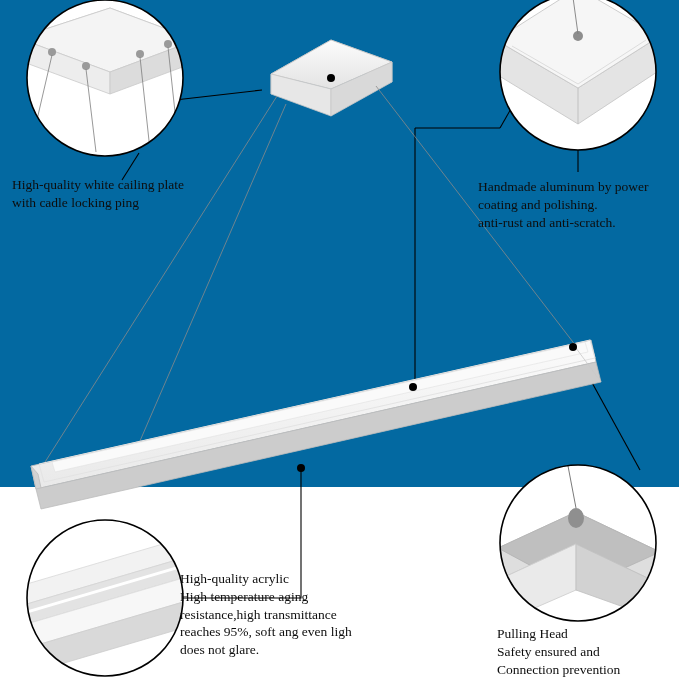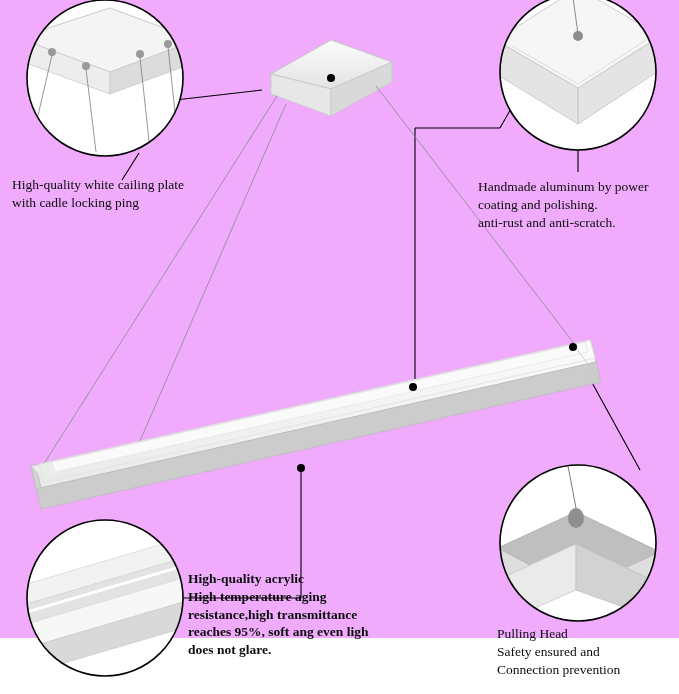--- a/index.html
+++ b/index.html
@@ -10,41 +10,41 @@
   body {
     width: 679px;
     height: 694px;
     font-family: "Liberation Serif", serif;
     color: #111111;
     overflow: hidden;
   }
   #stage {
     position: relative;
     width: 679px;
-    height: 638px;
-    background: #f0abfc;
+    height: 487px;
+    background: #0369a1;
   }
   svg.layer {
     position: absolute;
     left: 0;
     top: 0;
     width: 679px;
     height: 694px;
   }
   .callout-text {
     position: absolute;
     font-family: "Liberation Serif", serif;
     font-size: 13.5px;
     line-height: 1.32;
     color: #0d0d0d;
     white-space: pre-line;
   }
   #txt-ceiling-plate { left: 12px; top: 176px; width: 230px; }
   #txt-aluminum { left: 478px; top: 178px; width: 205px; }
-  #txt-acrylic { left: 188px; top: 570px; width: 215px; font-weight: bold; }
+  #txt-acrylic { left: 180px; top: 570px; width: 215px; }
   #txt-pulling-head { left: 497px; top: 625px; width: 180px; text-align: left; }
 </style>
 </head>
 <body>
 
 <div id="stage">
 
   <svg class="layer" viewBox="0 0 679 694">
     <defs>
       <clipPath id="clipTopLeft">

